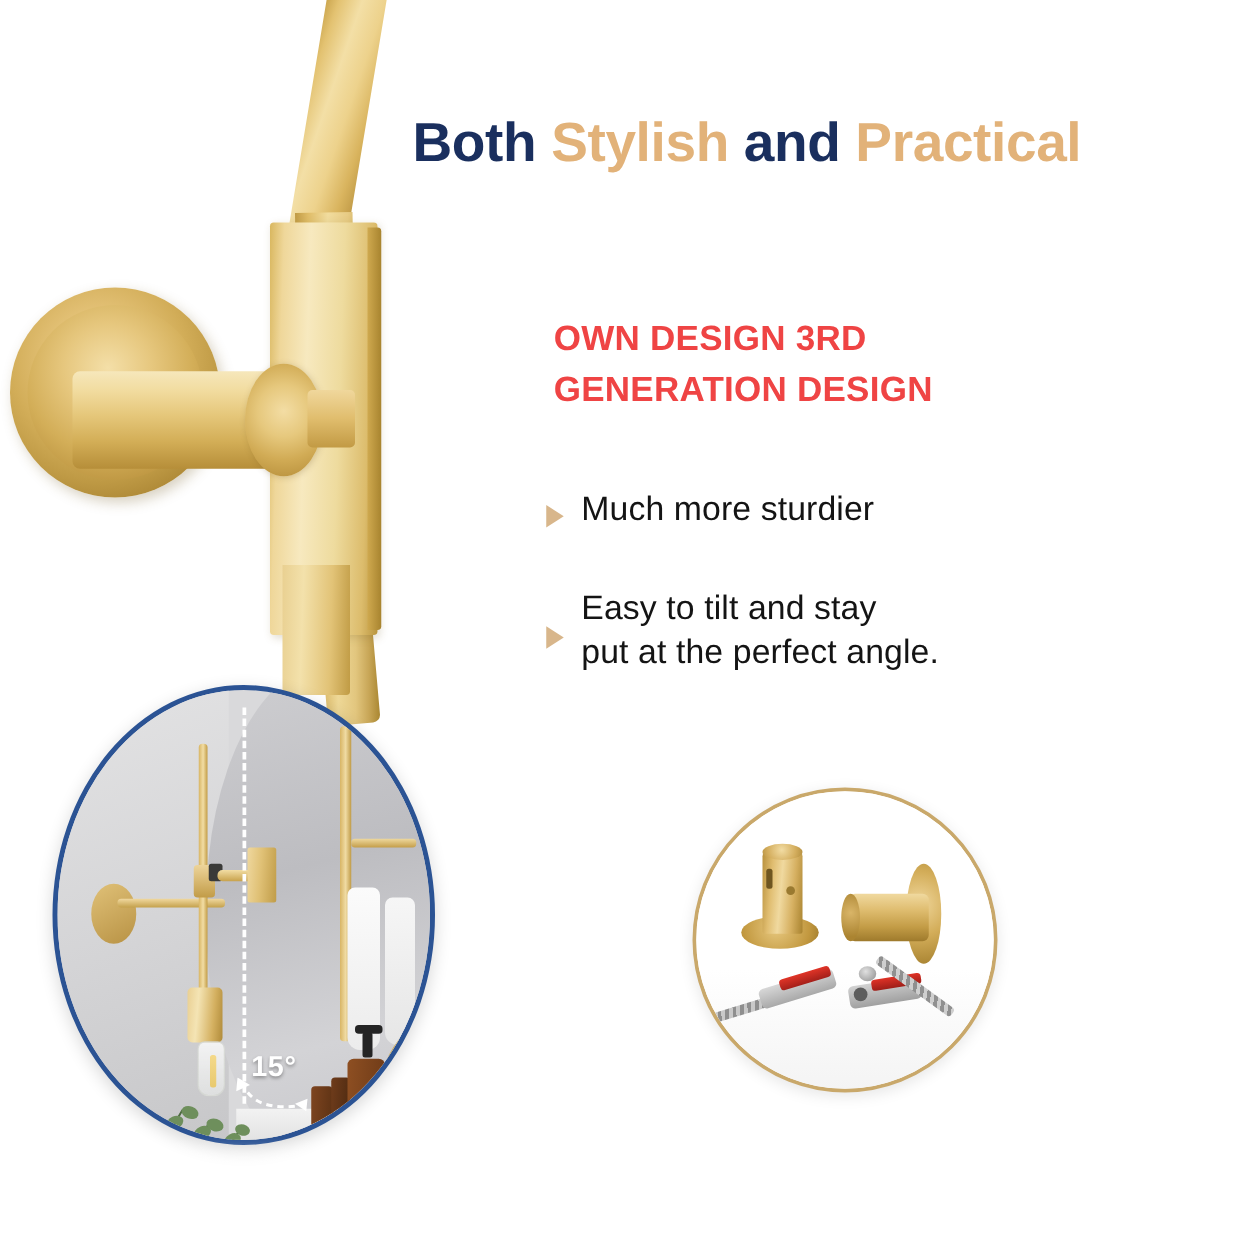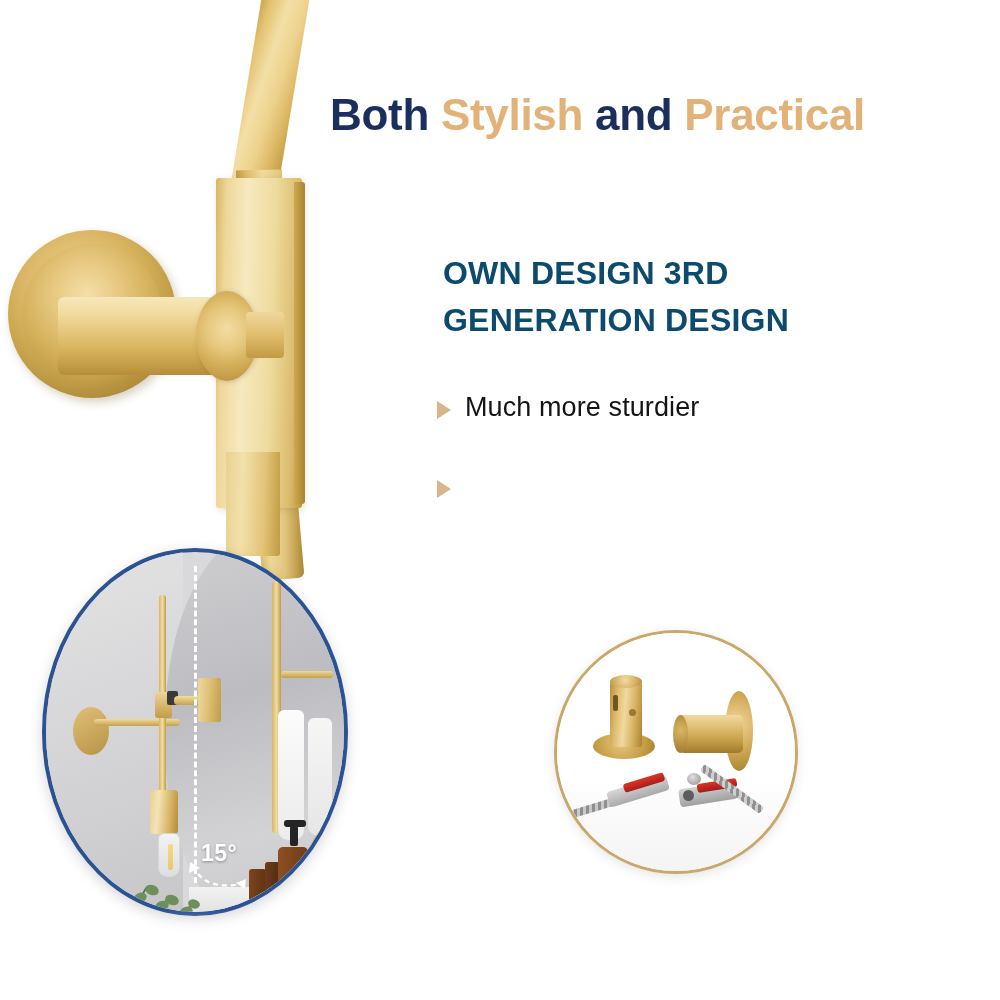--- a/index.html
+++ b/index.html
@@ -37,37 +37,37 @@
   }
   .hl-navy { color: #1a2f5e; }
   .hl-gold { color: #e2b279; }
 
   
   .subhead {
     position: absolute;
     left: 443px;
     top: 250px;
     width: 500px;
-    font-size: 32px;
+    font-size: 28px;
     font-weight: bold;
-    color: #0c4a6e;
+    color: #ef4444;
     line-height: 1.47;
     letter-spacing: 0.2px;
   }
 
   
   .bullets {
     position: absolute;
     left: 437px;
     top: 390px;
     width: 480px;
   }
   .bullet-row {
     display: flex;
-    align-items: flex-start;
+    align-items: center;
     margin-bottom: 44px;
   }
   .bullet-marker {
     width: 0; height: 0;
     border-top: 9px solid transparent;
     border-bottom: 9px solid transparent;
     border-left: 14px solid #d8b68b;
     margin-top: 11px;
     margin-right: 14px;
     flex: 0 0 auto;
@@ -556,20 +556,24 @@
 
     <div class="bullet-row">
       <span class="bullet-marker"></span>
       <span class="bullet-text">
         <span>Much more sturdier</span><br>
       </span>
     </div>
 
     <div class="bullet-row">
       <span class="bullet-marker"></span>
+      <span class="bullet-text">
+        <span>Easy to tilt and stay</span><br>
+        <span>put at the perfect angle.</span>
+      </span>
     </div>
 
   </div>
 
   <div class="scene-circle">
     <div class="scene-inner">
       <div class="wall-left"></div>
       <div class="mirror-glass"></div>
       <div class="mirror-rim"></div>
 

